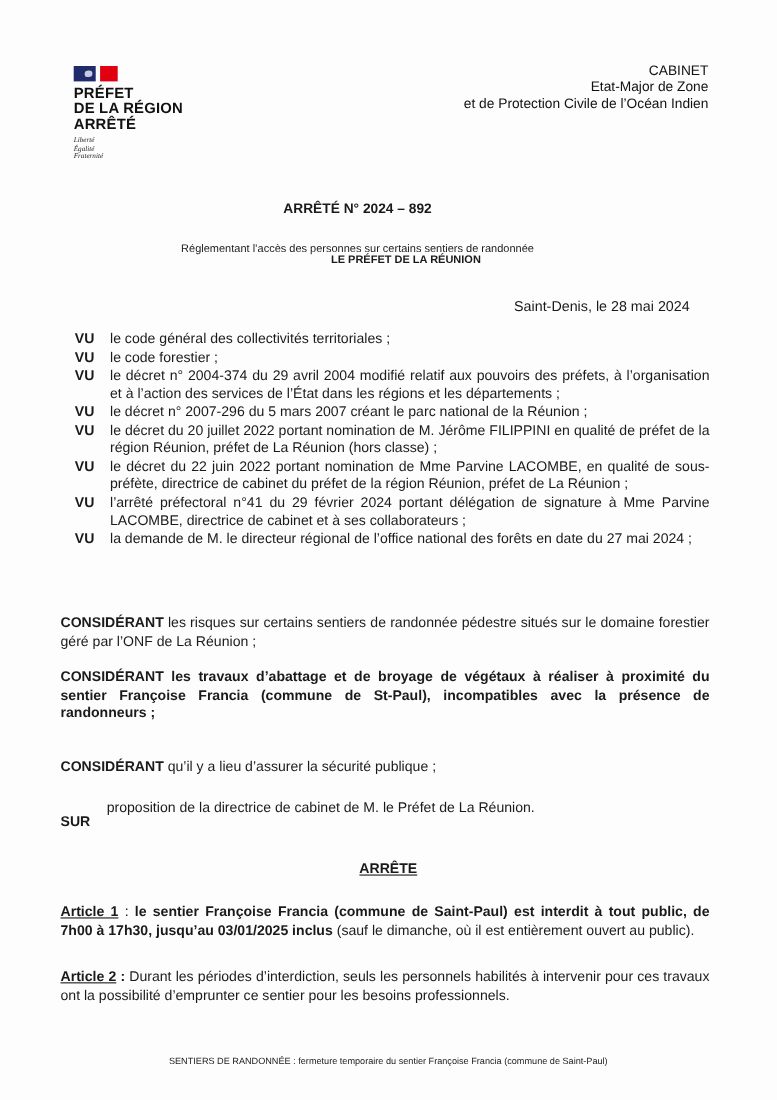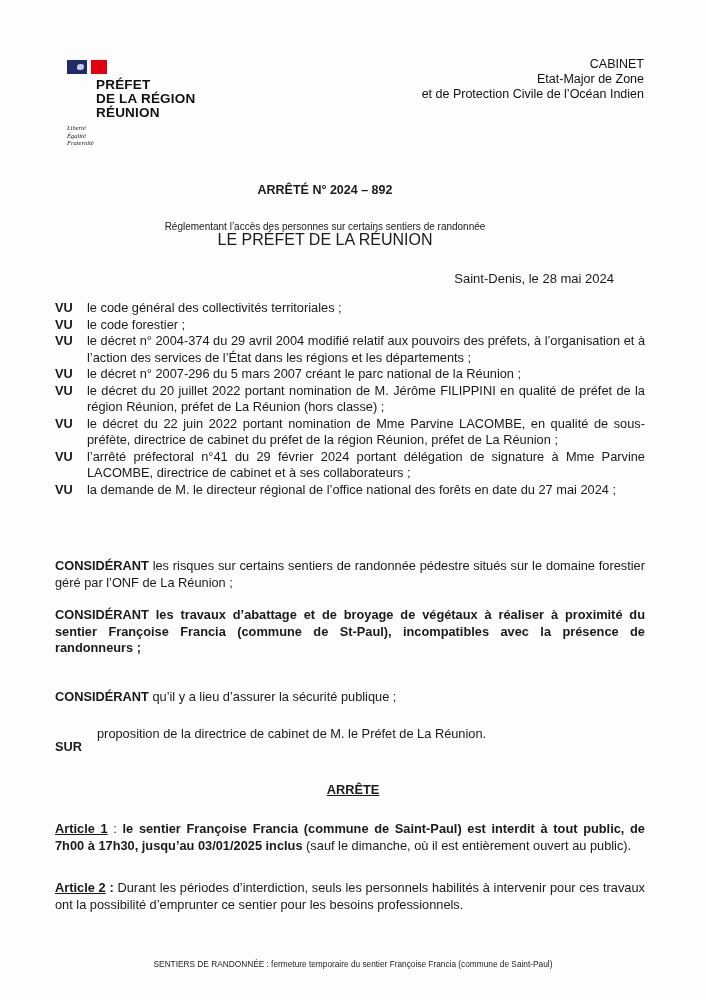--- a/index.html
+++ b/index.html
@@ -7,37 +7,37 @@
       font-family: "Liberation Sans", sans-serif; color: #1a1a1a; }
     .page { position: absolute; left: 0; top: 0; width: 706px; height: 1000px; background: #fdfdfd; }
 
     
     .logo { position: absolute; left: 67px; top: 60px; }
     .flag { display: flex; width: 40px; height: 14px; margin-bottom: 4px; }
     .flag .blue { width: 20px; height: 14px; background: #1f2b6b; position: relative; }
     .flag .blue::after { content: ""; position: absolute; right: 3px; top: 4px; width: 7px; height: 6px; border-radius: 50% 40% 50% 30%; background: #c8cbe0; }
     .flag .gap { width: 4px; }
     .flag .red { width: 16px; height: 14px; background: #e1000f; }
-    .logo-title { font-weight: bold; font-size: 13.5px; line-height: 14px; color: #111; letter-spacing: 0.2px; margin-left: 29px; }
+    .logo-title { font-weight: bold; font-size: 13.5px; line-height: 14px; color: #111; letter-spacing: 0.2px; }
     .motto { font-family: "Liberation Serif", serif; font-style: italic; font-size: 6.5px; line-height: 7.5px; margin-top: 4px; color: #222; }
 
     
     .cabinet { position: absolute; right: 62px; top: 57px; text-align: right; font-weight: normal; font-size: 12.5px; line-height: 15px; color: #111; }
 
     
     .title-block { position: absolute; left: 0; width: 650px; text-align: center; }
     .arrete-num { top: 183px; font-weight: bold; font-size: 12.5px; }
     .subtitle { top: 187px; font-size: 10px; margin-top: 34px; }
-    .prefet { top: 231px; font-weight: normal; font-size: 16px; }
-    .date { position: absolute; right: 92px; top: 271px; font-size: 13px; }
+    .prefet { top: 231px; font-weight: bold; font-size: 10px; padding-left: 44px; }
+    .date { position: absolute; right: 79px; top: 271px; font-size: 13px; }
 
     
     .vu-list { position: absolute; left: 55px; top: 300px; width: 590px; }
     .vu { display: flex; font-size: 12.8px; line-height: 16.5px; }
-    .vu .k { width: 32px; flex: none; font-weight: bold; }
+    .vu .k { width: 32px; flex: none; font-weight: bold; margin-left: 13px; }
     .vu .t { flex: 1; text-align: justify; }
 
     .para { position: absolute; left: 55px; width: 590px; font-size: 12.8px; line-height: 16.5px; text-align: justify; }
     .b { font-weight: bold; }
     .u { text-decoration: underline; }
     .arrete-head { position: absolute; left: 0; width: 706px; top: 782px; text-align: center; font-weight: bold; font-size: 12.8px; text-decoration: underline; }
 
     .footer { position: absolute; left: 0; width: 706px; top: 959px; text-align: center; font-size: 8.3px; color: #222; }
   </style>
 </head>
@@ -47,21 +47,21 @@
 
   <div class="logo">
     <div class="flag">
       <div class="blue"></div>
         <div class="gap"></div>
         <div class="red"></div>
     </div>
     <div class="logo-title">
       <div>PRÉFET</div>
       <div>DE LA RÉGION</div>
-      <div>RÉUNION</div>
+      <div>ARRÊTÉ</div>
     </div>
     <div class="motto">
       <div>Liberté</div>
       <div>Égalité</div>
       <div>Fraternité</div>
     </div>
   </div>
 
   <div class="cabinet">
     <div>CABINET</div>

